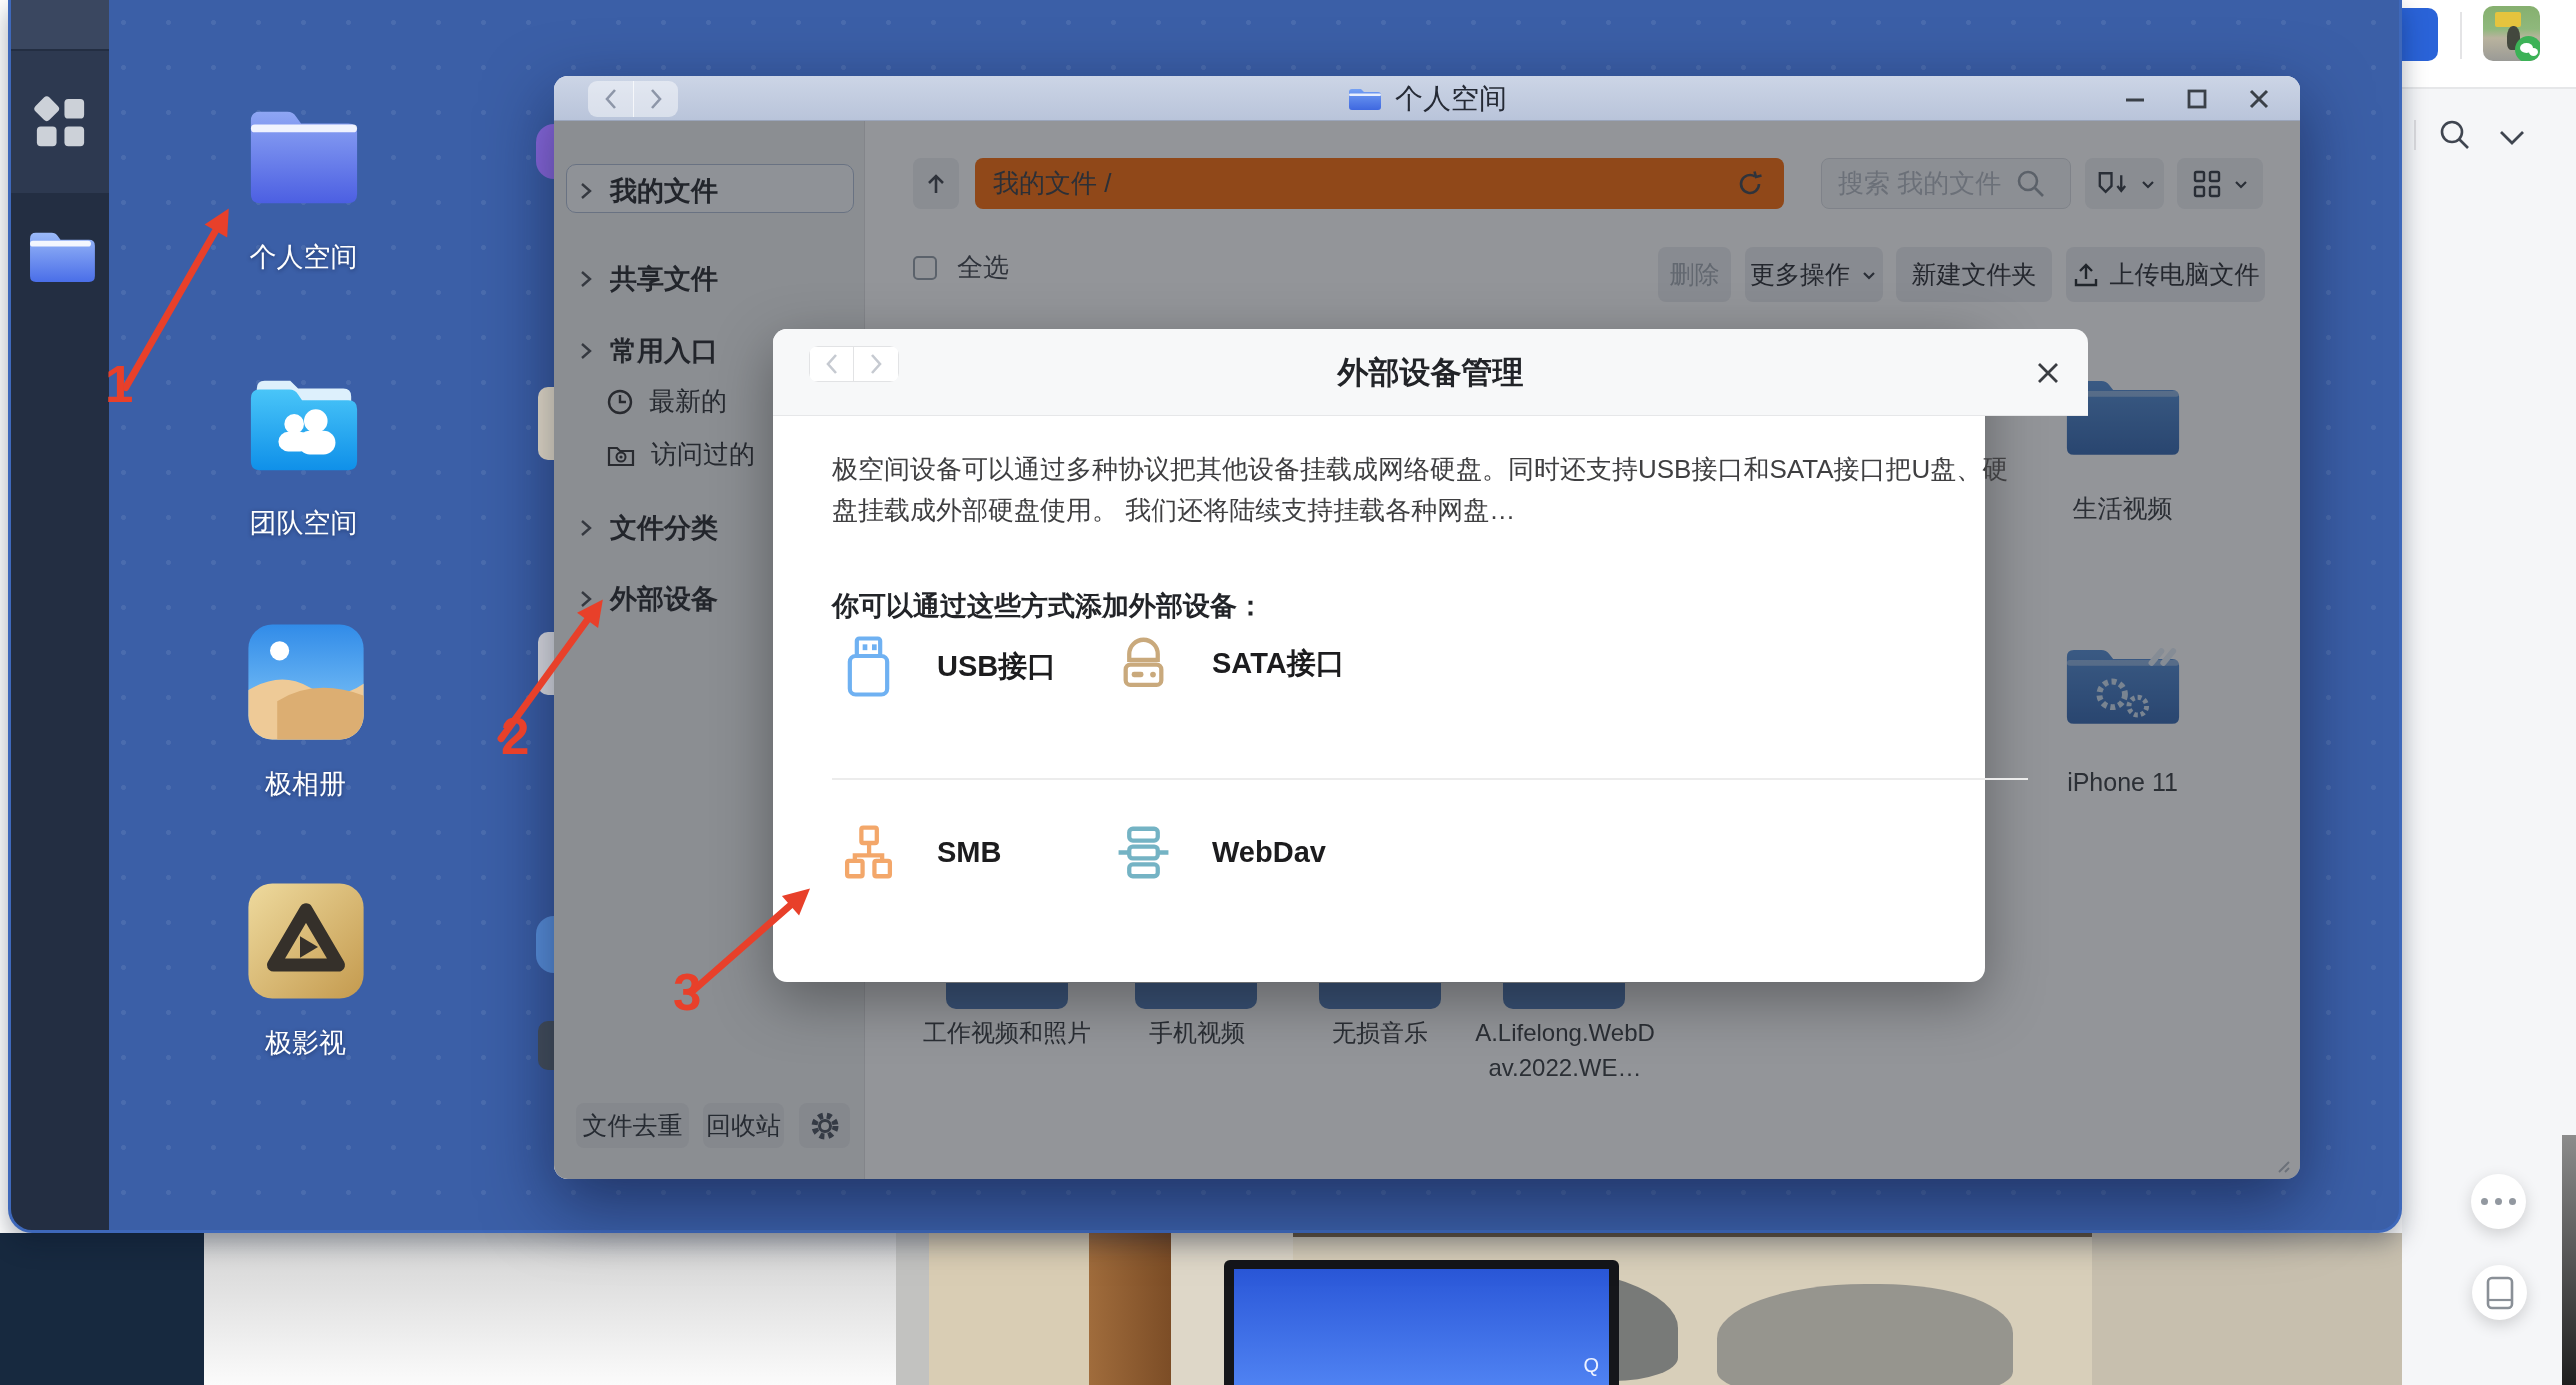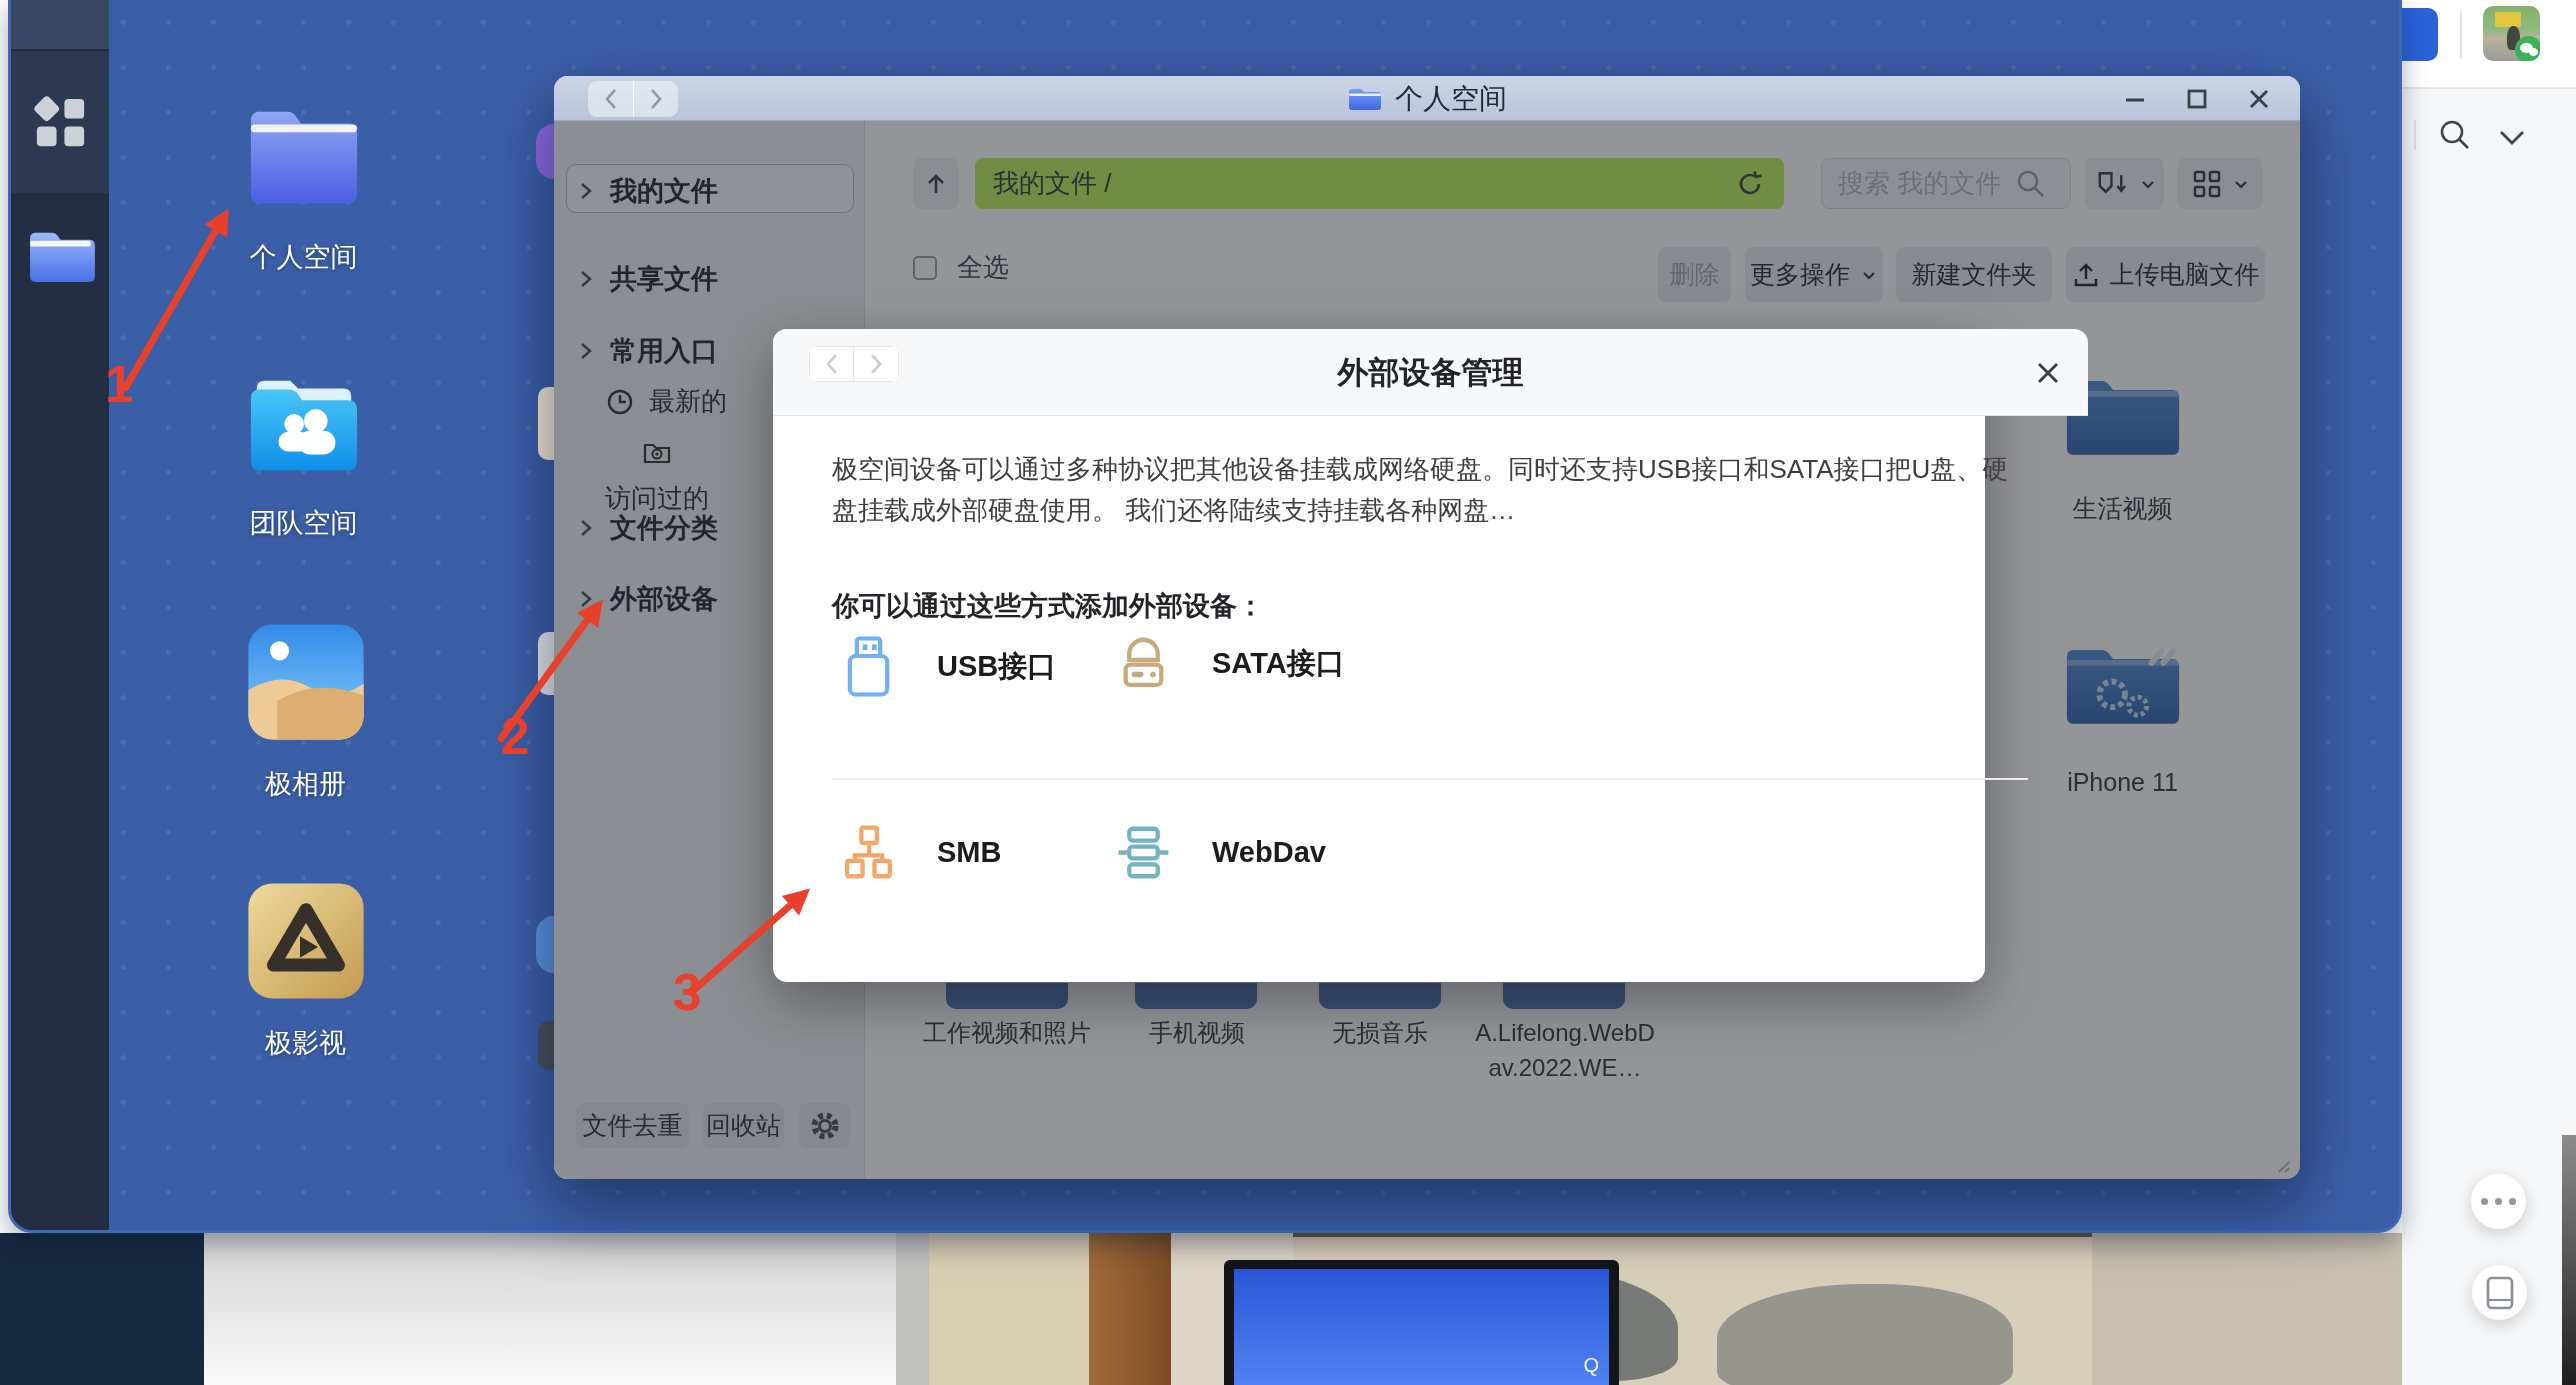--- a/index.html
+++ b/index.html
@@ -61,21 +61,21 @@
   .winctl{display:flex;align-items:center;gap:36px;}
 
   .fm-panel{left:0;top:45px;width:310px;height:1058px;background:#f1f2f3;}
   .fm-divline{left:310px;top:45px;width:1px;height:1058px;background:#e2e2e4;}
   .nav-item{display:flex;align-items:center;gap:16px;font-size:27px;font-weight:600;color:#323438;}
   .nav-sub{display:flex;align-items:center;gap:14px;font-size:26px;color:#3a3c40;}
   .nav-sel{border:1.5px solid #b2c0d6;border-radius:10px;background:#f7f9fc;}
   .chip{background:#e6e8ea;border-radius:8px;font-size:25px;color:#3a3e44;display:flex;align-items:center;justify-content:center;}
 
   .tool-btn{background:#eef0f3;border-radius:8px;display:flex;align-items:center;justify-content:center;gap:8px;}
-  .pathbar{background:#bef264;border-radius:8px;display:flex;align-items:center;font-size:26px;color:#42464d;padding:0 18px;}
+  .pathbar{background:#f97316;border-radius:8px;display:flex;align-items:center;font-size:26px;color:#42464d;padding:0 18px;}
   .searchbox{background:#f3f4f6;border:1.5px solid #dadde2;border-radius:8px;display:flex;align-items:center;padding:0 14px;}
   .searchbox input{border:none;outline:none;background:transparent;font-size:26px;color:#42464d;width:178px;}
   .searchbox input::placeholder{color:#b7bcc4;}
   .act-btn{background:#ecedf0;border-radius:8px;font-size:25px;color:#35383d;display:flex;align-items:center;justify-content:center;gap:10px;}
   .act-btn.disabled{color:#a7adb5;}
   .cb{width:24px;height:24px;border:2px solid #9aa2ac;border-radius:5px;background:#fdfdfd;}
   .sel-label{font-size:26px;color:#4a4e55;}
   .item-label{font-size:24px;color:#424549;text-align:center;line-height:35px;word-break:break-all;}
   .strip{height:26px;width:122px;background:#5b84bd;border-radius:0 0 10px 10px;}
 
@@ -322,21 +322,21 @@
         </svg>
       <span>常用入口</span>
     </div>
     <div class="abs nav-sub" style="left:51px;top:308px;">
       <svg width="30" height="30" viewBox="0 0 30 30">
           <circle cx="15" cy="15" r="11" fill="none" stroke="#3c3c3e" stroke-width="2.4"></circle>
           <path d="M15 8 v7 h6" fill="none" stroke="#3c3c3e" stroke-width="2.4"></path>
         </svg>
       <span>最新的</span>
     </div>
-    <div class="abs nav-sub" style="left:51px;top:361px;flex-direction:column;">
+    <div class="abs nav-sub" style="left:51px;top:361px;">
       <svg width="32" height="30" viewBox="0 0 32 30">
           <path d="M4 8 h8 l3 3 h13 v14 h-24 z" fill="none" stroke="#3c3c3e" stroke-width="2.2"></path>
           <circle cx="16" cy="17" r="4.5" fill="none" stroke="#3c3c3e" stroke-width="2"></circle>
           <circle cx="16" cy="17" r="1.6" fill="#3c3c3e"></circle>
         </svg>
       <span>访问过的</span>
     </div>
     <div class="abs nav-item" style="left:24px;top:434px;">
       <svg width="16" height="26" viewBox="0 0 16 26">
           <polyline points="4,6 12,13 4,20" fill="none" stroke="#55585e" stroke-width="2.4"></polyline>

